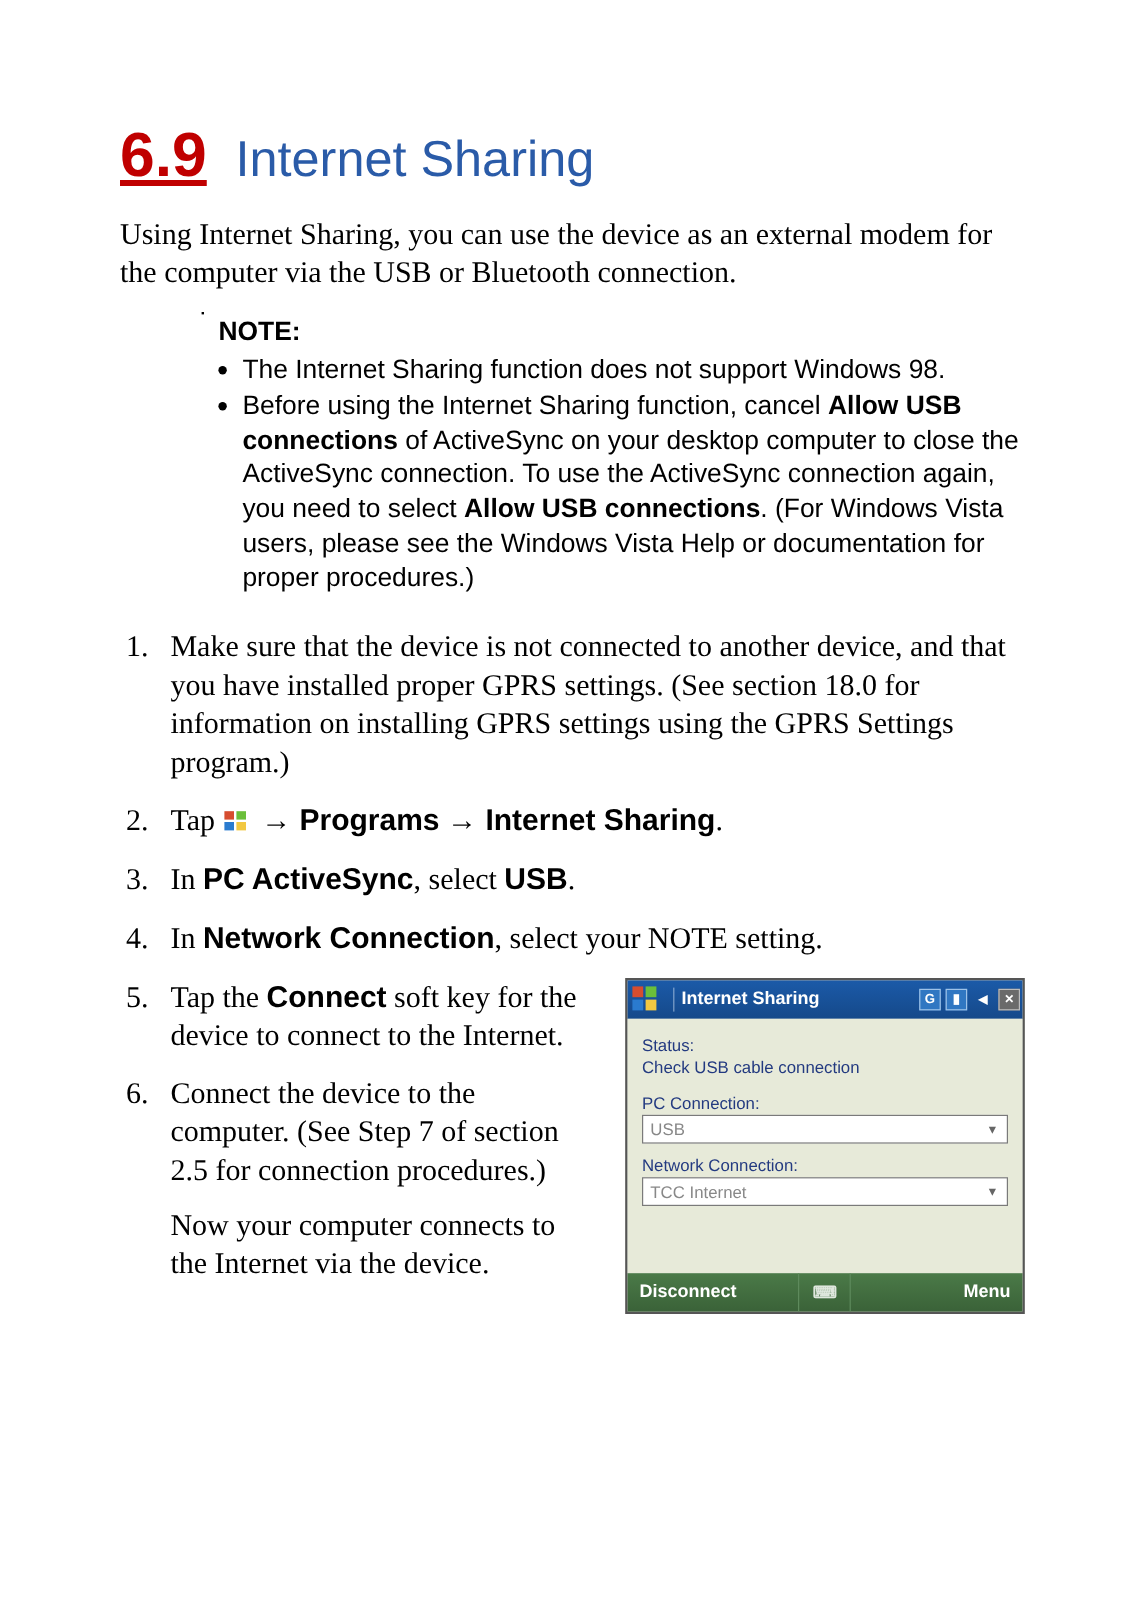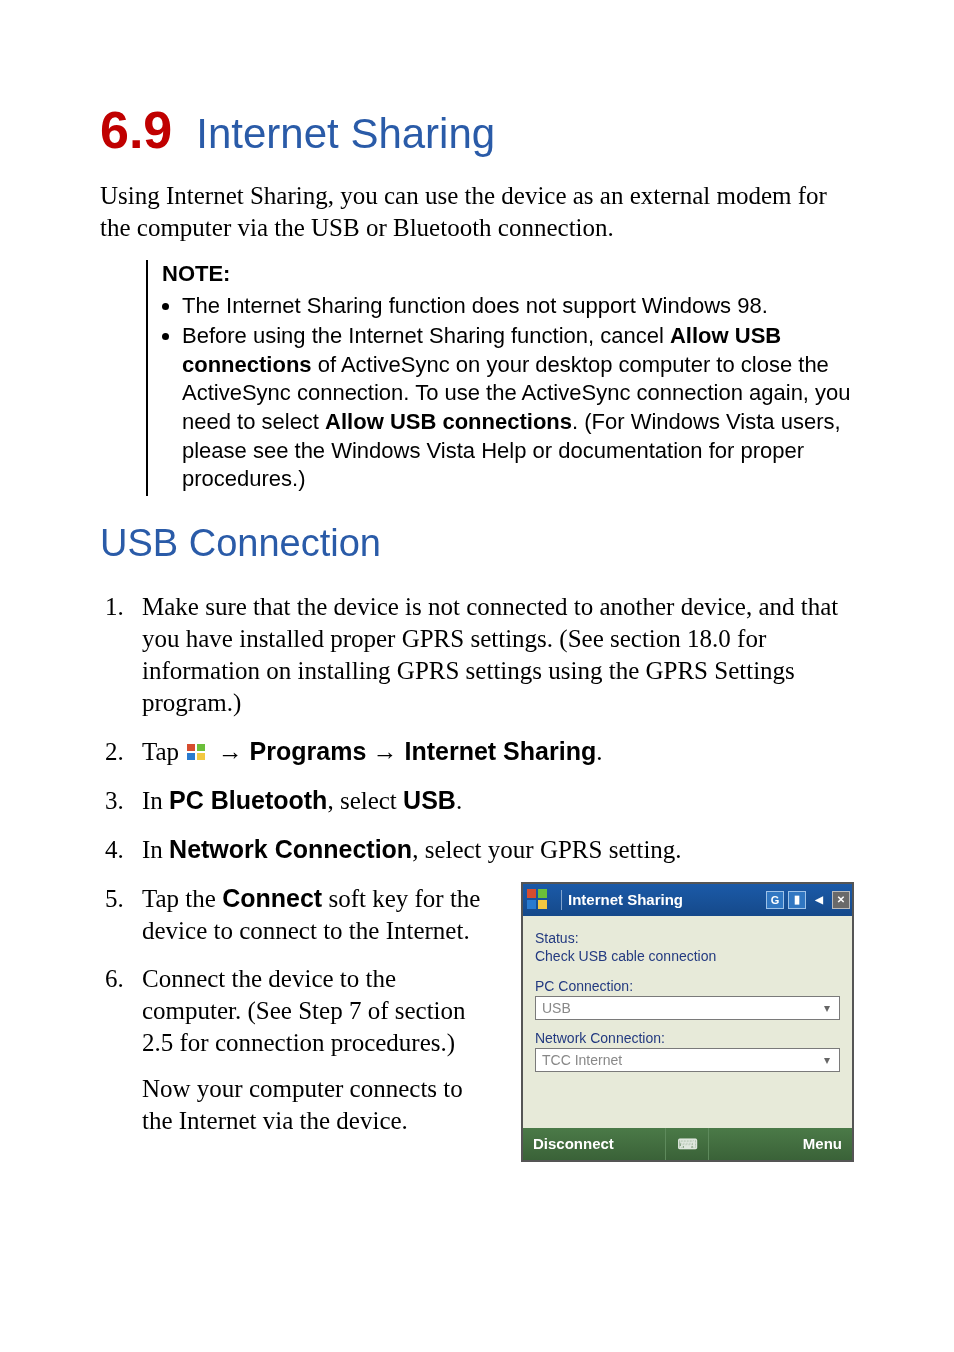--- a/index.html
+++ b/index.html
@@ -21,37 +21,39 @@
   }
   .section-heading {
     margin: 20px 0 20px 0;
   }
   .section-number {
     font-family: Arial, Helvetica, sans-serif;
     font-weight: bold;
     font-size: 52px;
     color: #c00000;
     vertical-align: baseline;
+    text-decoration: underline;
   }
   .section-title {
     font-family: Arial, Helvetica, sans-serif;
     font-size: 42px;
     color: #2a5ba8;
     vertical-align: baseline;
     margin-left: 20px;
     font-weight: 400;
   }
   .body {
     font-size: 25px;
     line-height: 1.28;
     margin: 18px 0 16px 0;
   }
   .note-block {
     display: flex;
-    margin: 10px 0 26px 46px;
+    margin: 10px 0 26px 68px;
+    flex-direction: column;
   }
   .note-bar {
     width: 2px;
     background: #000;
     flex: 0 0 2px;
   }
   .note-content {
     font-family: Arial, Helvetica, sans-serif;
     font-size: 22px;
     line-height: 1.3;
@@ -259,39 +261,38 @@
       <span class="note-label">NOTE:</span>
       <ul class="note-ul">
         <li>The Internet Sharing function does not support Windows 98.</li>
         <li>
           <span>Before using the Internet Sharing function, cancel </span><strong>Allow USB connections</strong><span> of ActiveSync on your desktop computer to close the ActiveSync connection. To use the ActiveSync connection again, you need to select </span><strong>Allow USB connections</strong><span>. (For Windows Vista users, please see the Windows Vista Help or documentation for proper procedures.)</span>
         </li>
       </ul>
     </div>
   </div>
 
-  <div class="subheading">USB Connection</div>
 
   <ol class="steps">
     <li>Make sure that the device is not connected to another device, and that you have installed proper GPRS settings. (See section 18.0 for information on installing GPRS settings using the GPRS Settings program.)</li>
     <li>
       <span>Tap </span>
       <span class="win-start">
         <span class="q1"></span><span class="q2"></span><span class="q3"></span><span class="q4"></span>
       </span>
       <span class="arrow"> → </span>
       <span class="sans-bold">Programs</span>
       <span class="arrow"> → </span>
       <span class="sans-bold">Internet Sharing</span><span>.</span>
     </li>
     <li>
-      <span>In </span><span class="sans-bold">PC Bluetooth</span><span>, select </span><span class="sans-bold">USB</span><span>.</span>
+      <span>In </span><span class="sans-bold">PC ActiveSync</span><span>, select </span><span class="sans-bold">USB</span><span>.</span>
     </li>
     <li>
-      <span>In </span><span class="sans-bold">Network Connection</span><span>, select your GPRS setting.</span>
+      <span>In </span><span class="sans-bold">Network Connection</span><span>, select your NOTE setting.</span>
     </li>
   </ol>
 
   <div class="split">
     <div class="left-col">
       <ol class="steps" start="5">
         <li>
           <span>Tap the </span><span class="sans-bold">Connect</span><span> soft key for the device to connect to the Internet.</span>
         </li>
         <li>

